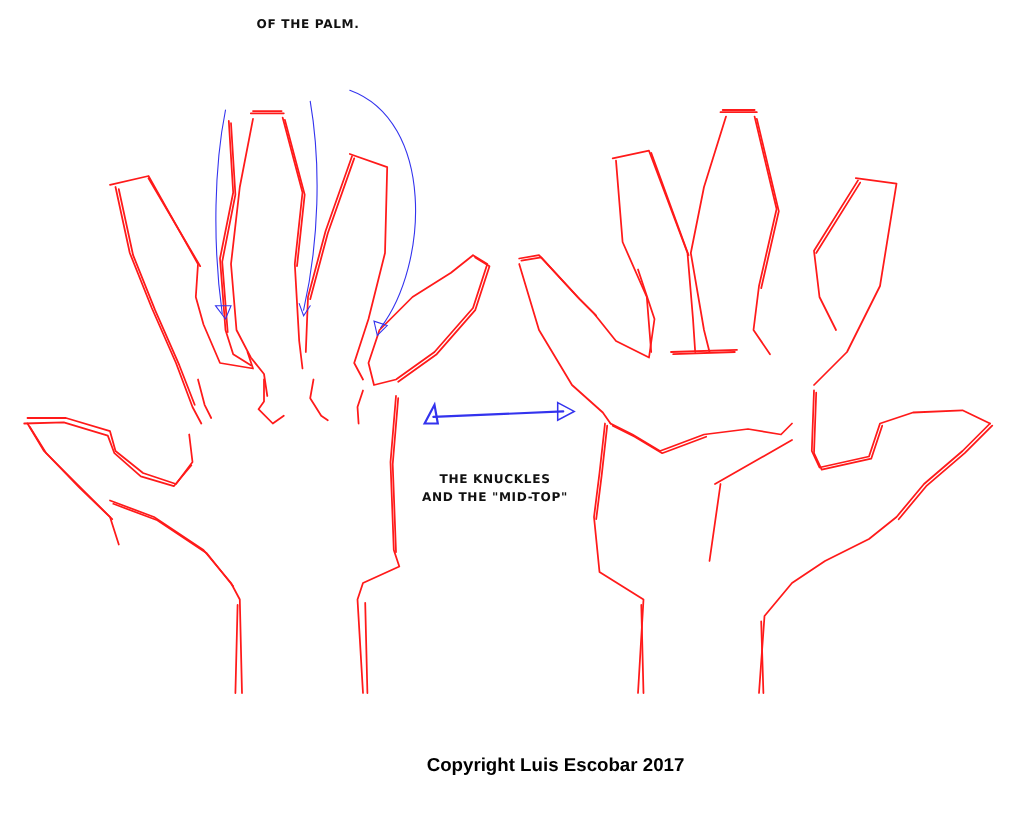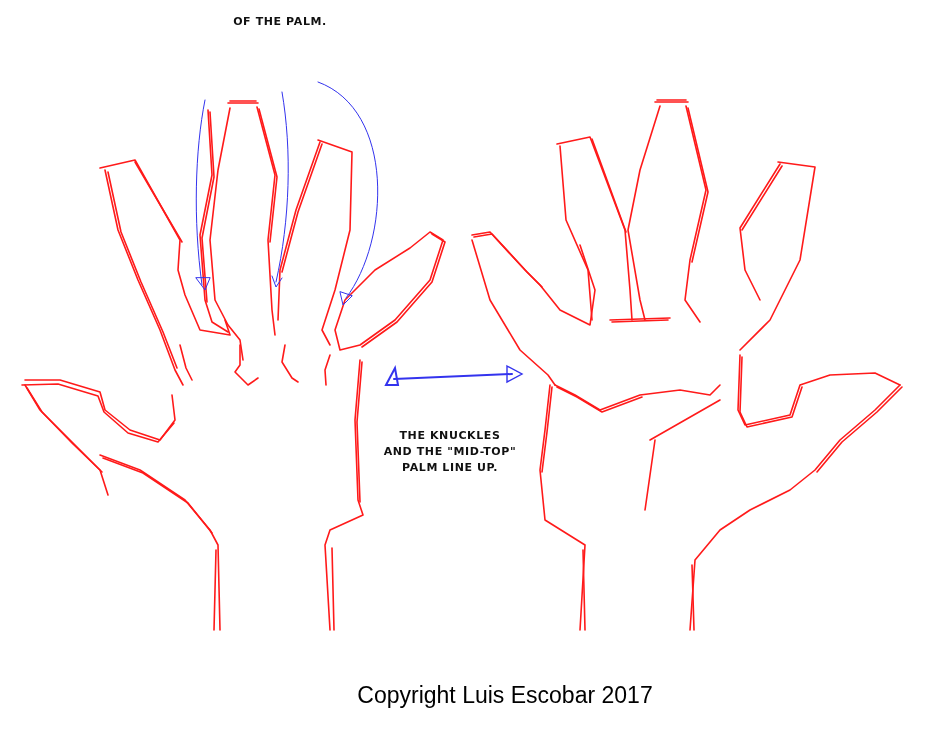--- a/index.html
+++ b/index.html
@@ -18,21 +18,21 @@
     line-height:16px;
     white-space:nowrap;
   }
   .note-top { left:180px; top:14px; width:200px; }
   .note-mid { left:360px; top:411px; width:180px;margin-top:17px; }
   .note div { display:block; }
   .credits {
     position:absolute; left:300px; top:686px; width:410px;
     text-align:center;
     font-family: "Liberation Sans", sans-serif;
-    font-weight:normal; font-size:23px; line-height:19px; color:#000;
+    font-weight:bold; font-size:17px; line-height:19px; color:#000;
   }
   .credits div { display:block; }
 </style>
 </head>
 <body>
 
 <div class="canvas">
 
   <svg class="sketch" viewBox="0 0 933 747">
 
@@ -132,19 +132,18 @@
     </g>
   </svg>
 
   <div class="note note-top">
     <div>of the palm.</div>
   </div>
 
   <div class="note note-mid">
     <div>The knuckles</div>
     <div>and the "mid-top"</div>
-    <div>palm line up.</div>
   </div>
 
   <div class="credits">
     <div>Copyright Luis Escobar 2017</div>
   </div>
 </div>
 
 </body></html>

